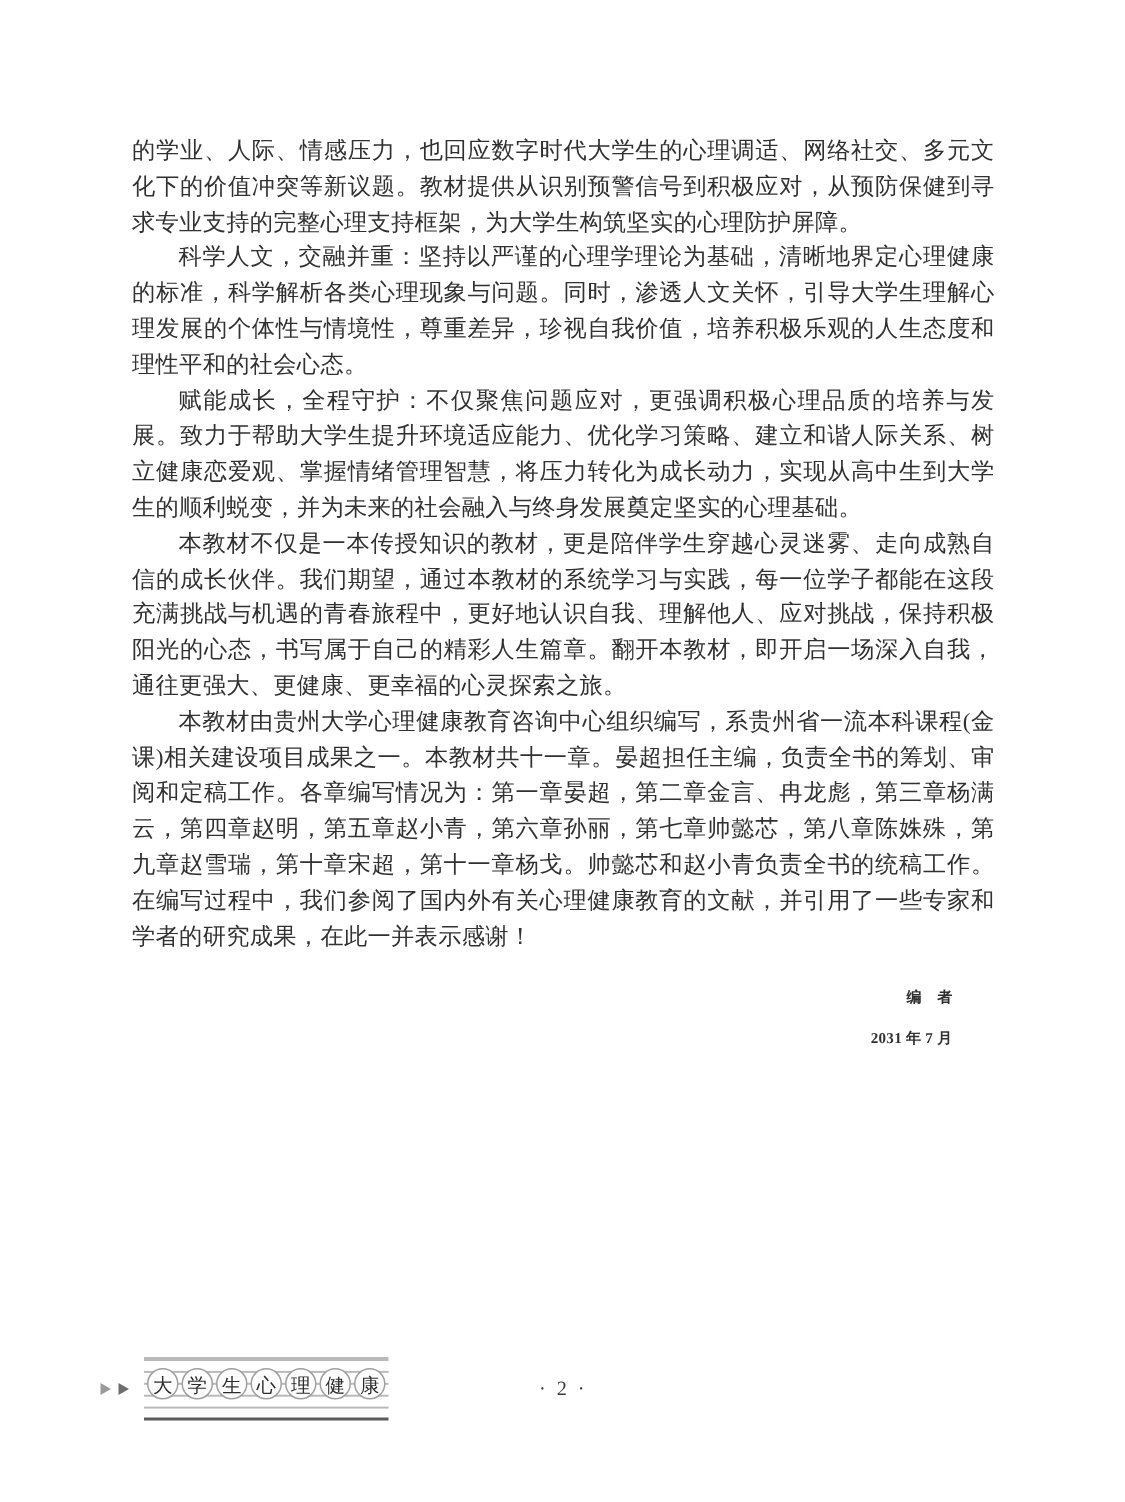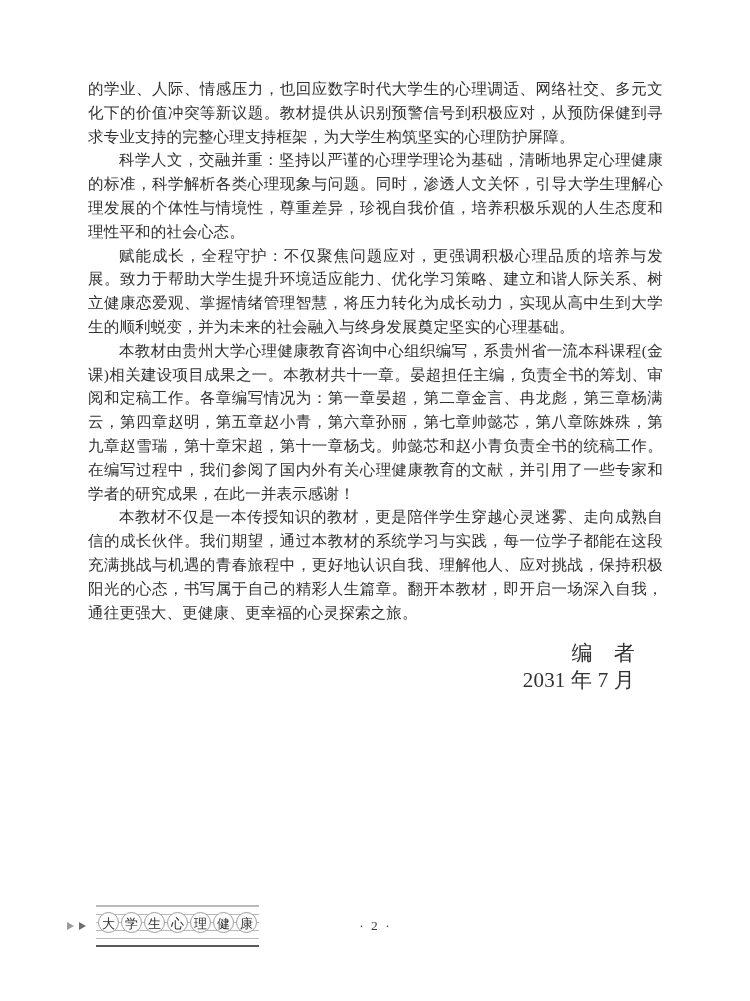--- a/index.html
+++ b/index.html
@@ -7,42 +7,43 @@
     position: relative;
     width: 750px;
     height: 1001px;
     background: #ffffff;
     overflow: hidden;
     font-family: "Liberation Serif", "DejaVu Serif", serif;
     color: #313131;
   }
   .body-text {
     position: absolute;
-    top: 77px;
+    top: 89px;
     left: 88px;
     width: 575px;
     font-size: 15.5px;
     line-height: 23.8px;
     text-align: justify;
     text-justify: inter-ideograph;
     letter-spacing: 0.2px;
   }
   .body-text p {
     margin: 0;
     text-indent: 2em;
   }
   .body-text p.continuation {
     text-indent: 0;
   }
   .signature {
     margin-top: 16px;
     text-align: right;
     padding-right: 28px;
-    font-size: 21px;
+    font-size: 10px;
     line-height: 27px;
+    font-weight: bold;
   }
   .footer {
     position: absolute;
     top: 903px;
     left: 0;
     width: 750px;
     height: 46px;
   }
   .footer-arrows {
     position: absolute;
@@ -106,22 +107,22 @@
 </style>
 </head>
 <body>
 
 <div class="page">
 
   <div class="body-text">
     <p class="continuation">的学业、人际、情感压力，也回应数字时代大学生的心理调适、网络社交、多元文化下的价值冲突等新议题。教材提供从识别预警信号到积极应对，从预防保健到寻求专业支持的完整心理支持框架，为大学生构筑坚实的心理防护屏障。</p>
     <p>科学人文，交融并重：坚持以严谨的心理学理论为基础，清晰地界定心理健康的标准，科学解析各类心理现象与问题。同时，渗透人文关怀，引导大学生理解心理发展的个体性与情境性，尊重差异，珍视自我价值，培养积极乐观的人生态度和理性平和的社会心态。</p>
     <p>赋能成长，全程守护：不仅聚焦问题应对，更强调积极心理品质的培养与发展。致力于帮助大学生提升环境适应能力、优化学习策略、建立和谐人际关系、树立健康恋爱观、掌握情绪管理智慧，将压力转化为成长动力，实现从高中生到大学生的顺利蜕变，并为未来的社会融入与终身发展奠定坚实的心理基础。</p>
+    <p>本教材不仅是一本传授知识的教材，更是陪伴学生穿越心灵迷雾、走向成熟自信的成长伙伴。我们期望，通过本教材的系统学习与实践，每一位学子都能在这段充满挑战与机遇的青春旅程中，更好地认识自我、理解他人、应对挑战，保持积极阳光的心态，书写属于自己的精彩人生篇章。翻开本教材，即开启一场深入自我，通往更强大、更健康、更幸福的心灵探索之旅。</p>
     <p>本教材由贵州大学心理健康教育咨询中心组织编写，系贵州省一流本科课程(金课)相关建设项目成果之一。本教材共十一章。晏超担任主编，负责全书的筹划、审阅和定稿工作。各章编写情况为：第一章晏超，第二章金言、冉龙彪，第三章杨满云，第四章赵明，第五章赵小青，第六章孙丽，第七章帅懿芯，第八章陈姝殊，第九章赵雪瑞，第十章宋超，第十一章杨戈。帅懿芯和赵小青负责全书的统稿工作。在编写过程中，我们参阅了国内外有关心理健康教育的文献，并引用了一些专家和学者的研究成果，在此一并表示感谢！</p>
-    <p>本教材不仅是一本传授知识的教材，更是陪伴学生穿越心灵迷雾、走向成熟自信的成长伙伴。我们期望，通过本教材的系统学习与实践，每一位学子都能在这段充满挑战与机遇的青春旅程中，更好地认识自我、理解他人、应对挑战，保持积极阳光的心态，书写属于自己的精彩人生篇章。翻开本教材，即开启一场深入自我，通往更强大、更健康、更幸福的心灵探索之旅。</p>
 
     <div class="signature">
       <div>编　者</div>
       <div>2031 年 7 月</div>
     </div>
   </div>
 
   <div class="footer">
     <div class="footer-arrows">
       <span class="tri"></span>

